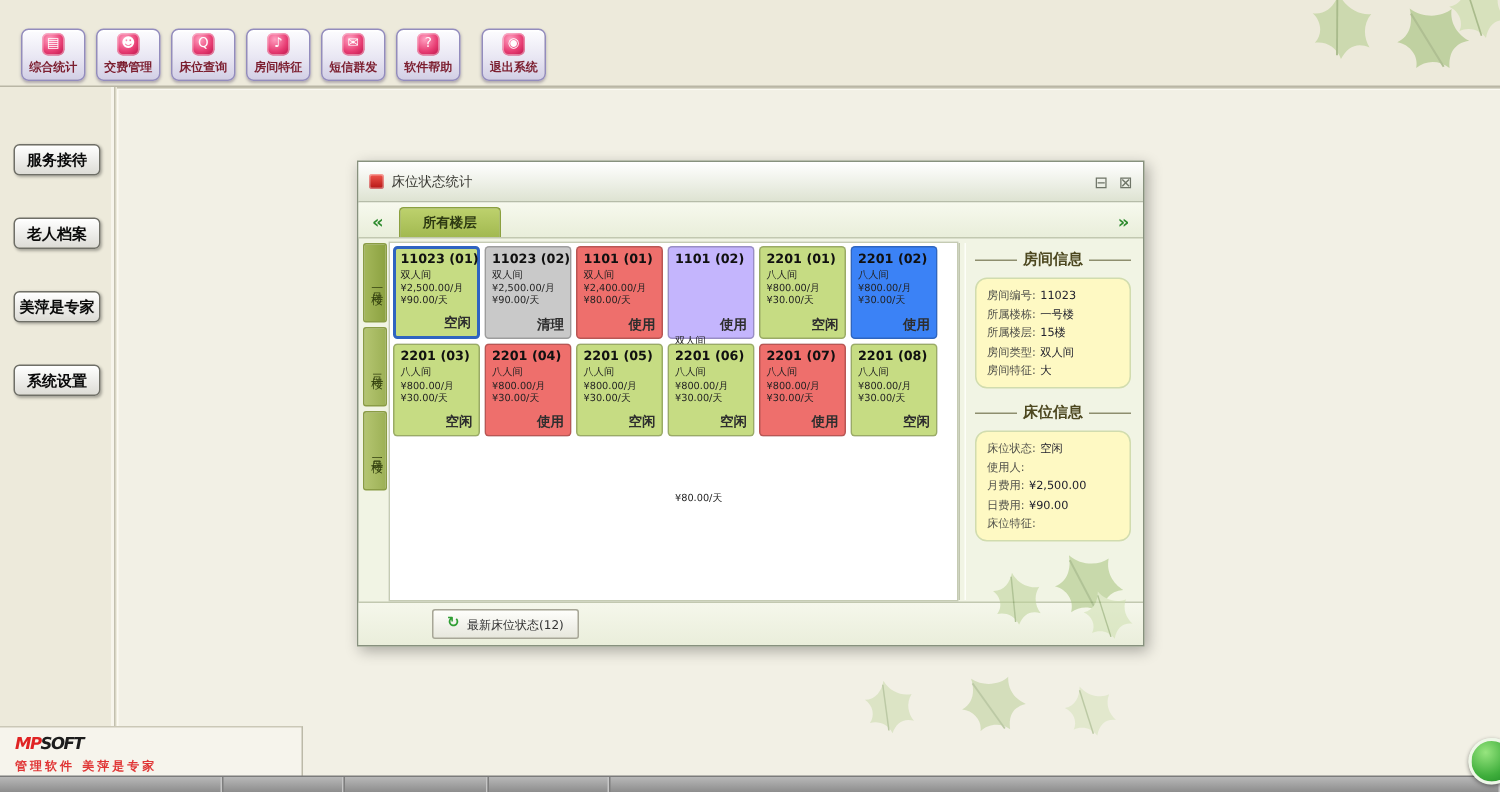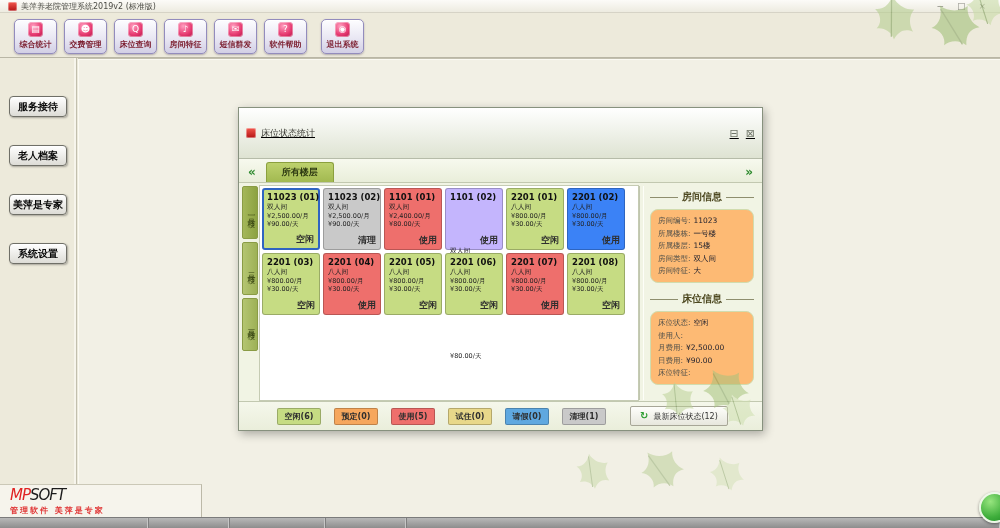--- a/index.html
+++ b/index.html
@@ -35,42 +35,42 @@
     box-shadow:1px 1px 2px rgba(0,0,0,.3), inset 0 1px 0 #fff;font-size:10px;font-weight:bold;color:#0a0a0a;white-space:nowrap;}
 
   
   .main-area{position:absolute;top:58px;left:78px;right:0;bottom:10px;background:#f2f0e5;
     border-top:1px solid #c2bfae;box-shadow:inset 1px 1px 0 #fbfaf3;}
 
   
   .logo-panel{position:absolute;left:0;bottom:10px;width:202px;height:34px;background:#f6f4ec;
     border-top:1px solid #cbc8b7;border-right:1px solid #bcb9a8;box-sizing:border-box;
     display:flex;flex-direction:column;justify-content:center;padding-left:10px;}
-  .logo-line{font-size:15px;font-weight:normal;font-style:italic;line-height:15px;letter-spacing:-1px;}
+  .logo-line{font-size:11px;font-weight:bold;font-style:italic;line-height:15px;letter-spacing:-1px;}
   .logo-mp{color:#e02222;}
   .logo-soft{color:#1c1c1c;}
   .logo-tagline{font-size:8px;font-weight:bold;color:#e03535;margin-top:2px;letter-spacing:2px;white-space:nowrap;}
   .statusbar{position:absolute;left:0;right:0;bottom:0;height:10px;background:linear-gradient(#b8b8b8,#8d8d8d);
     border-top:1px solid #7b7b7b;display:flex;}
   .sb-seg{border-right:1px solid #7e7e7e;box-shadow:inset -1px 0 0 #c6c6c6;}
   .float-badge{position:absolute;right:-10px;bottom:5px;width:27px;height:27px;border-radius:50%;
     background:radial-gradient(circle at 35% 28%,#97e57f 0%,#3fae3c 60%,#1f8a26 100%);
     border:2px solid #eef7e8;box-shadow:0 1px 3px rgba(0,0,0,.45);}
 
   
   .leaves{position:absolute;pointer-events:none;}
   .leaves.tr{top:0;right:0;}
   .leaves.mid{bottom:28px;right:230px;opacity:.45;}
 
   
   .dialog{position:absolute;left:238px;top:107px;width:525px;height:324px;box-sizing:border-box;
     background:#f1f4e4;border:1px solid #87917e;box-shadow:2px 3px 9px rgba(0,0,0,.3);
     display:flex;flex-direction:column;}
   .dlg-titlebar{height:18px;flex:0 0 18px;background:linear-gradient(#ffffff,#dee3d2);border-bottom:1px solid #b6bca9;
-    display:flex;align-items:center;padding:16px 7px;text-decoration:underline;}
+    display:flex;align-items:center;padding:4px 7px;}
   .dlg-icon{width:10px;height:10px;border-radius:2px;background:linear-gradient(#f2574d,#b31414);margin-right:5px;
     box-shadow:inset 0 0 0 1px rgba(255,255,255,.4);}
   .dlg-title{font-size:9px;color:#3a3a34;}
   .dlg-controls{margin-left:auto;display:flex;gap:7px;color:#6f7568;font-size:11px;line-height:11px;}
   .dlg-toolbar{height:23px;flex:0 0 23px;display:flex;align-items:flex-end;padding:0 9px;
     background:linear-gradient(#f7f9ee,#e9eeda);border-bottom:1px solid #c2c8b0;}
   .nav-arrow{color:#2d8a2d;font-weight:bold;font-size:12px;line-height:12px;margin-bottom:4px;}
   .nav-arrow.left{margin-right:10px;}
   .nav-arrow.right{margin-left:auto;}
   .floor-tab{height:19px;padding:0 15px;display:flex;align-items:center;font-size:9px;font-weight:bold;color:#2e3a12;
@@ -91,21 +91,21 @@
   .card .room{font-size:8.5px;font-weight:bold;color:#101010;margin-bottom:1px;white-space:nowrap;}
   .card .type{font-size:6.8px;color:#222;line-height:1.3;}
   .card .price{font-size:6.5px;color:#222;line-height:1.3;white-space:nowrap;}
   .card .status{position:absolute;right:4px;bottom:2px;font-size:9px;font-weight:bold;color:#2e2e2e;}
 
   .vdivider{flex:0 0 3px;border-left:1px solid #c0c6ae;border-right:1px solid #fdfef8;margin:1px 0;}
 
   .right-panel{width:116px;flex:0 0 116px;padding:3px 6px 0 6px;box-sizing:border-box;display:flex;flex-direction:column;position:relative;}
   .panel-header{display:flex;align-items:center;gap:4px;font-size:10px;font-weight:bold;color:#4d4820;margin:2px 0 5px;}
   .panel-header::before,.panel-header::after{content:"";flex:1;height:1px;background:#8e8e6e;}
-  .info-box{background:#fdba74;border:1px solid #d1dcae;border-radius:8px;padding:6px 6px 7px 7px;
+  .info-box{background:#fef9c3;border:1px solid #d1dcae;border-radius:8px;padding:6px 6px 7px 7px;
     display:flex;flex-direction:column;gap:3.5px;margin-bottom:7px;}
   .info-row{display:flex;gap:3px;font-size:7.5px;line-height:9px;white-space:nowrap;}
   .info-row .lbl{color:#50504a;}
   .info-row .val{color:#22222e;}
 
   .dlg-legend{height:28px;flex:0 0 28px;border-top:1px solid #c2c8b0;background:linear-gradient(#f5f7eb,#eaeedb);
     display:flex;align-items:center;padding-left:38px;gap:13px;}
   .chip{min-width:44px;height:17px;box-sizing:border-box;padding:0 5px;display:flex;align-items:center;justify-content:center;
     border:1px solid rgba(0,0,0,.22);border-radius:2px;font-size:8px;font-weight:bold;color:#2f2f2f;white-space:nowrap;}
   .refresh-btn{height:18px;margin-left:11px;padding:0 9px;display:flex;align-items:center;gap:5px;
@@ -120,29 +120,20 @@
 
   <svg width="0" height="0" style="position:absolute">
     <defs>
       <symbol id="leaf" viewBox="0 0 70 60">
         <path d="M30 2 C38 12 52 14 60 10 C56 20 60 30 67 36 C56 35 50 41 48 52 C42 44 32 42 24 46 C28 38 24 28 15 24 C26 22 30 12 30 2 Z"></path>
         <path d="M30 6 L44 50" stroke="#7d9c58" stroke-width="1.5" fill="none"></path>
       </symbol>
     </defs>
   </svg>
 
-  <div class="titlebar">
-    <div class="app-icon"></div>
-    <div class="app-title">美萍养老院管理系统2019v2 (标准版)</div>
-    <div class="win-controls">
-      <span>−</span>
-      <span>□</span>
-      <span>×</span>
-    </div>
-  </div>
 
   <div class="toolbar">
 
       <div class="tb-btn">
         <div class="tb-icon">▤</div>
         <div class="tb-label">综合统计</div>
       </div>
 
       <div class="tb-btn">
         <div class="tb-icon">☻</div>
@@ -395,46 +386,20 @@
 
             <div class="info-row">
               <span class="lbl">床位特征:</span>
               <span class="val"></span>
             </div>
           </div>
       </div>
     </div>
 
     <div class="dlg-legend">
-      <div style="display:flex;gap:13px;align-items:center;">
-
-          <div class="chip" style="background-color: rgb(198, 220, 131);">
-            <span>空闲(6)</span>
-          </div>
-
-          <div class="chip" style="background-color: rgb(246, 167, 93);">
-            <span>预定(0)</span>
-          </div>
-
-          <div class="chip" style="background-color: rgb(238, 111, 108);">
-            <span>使用(5)</span>
-          </div>
-
-          <div class="chip" style="background-color: rgb(232, 216, 138);">
-            <span>试住(0)</span>
-          </div>
-
-          <div class="chip" style="background-color: rgb(95, 168, 224);">
-            <span>请假(0)</span>
-          </div>
-
-          <div class="chip" style="background-color: rgb(201, 201, 201);">
-            <span>清理(1)</span>
-          </div>
-        </div>
       <div class="refresh-btn">
         <span class="refresh-icon">↻</span>
         <span>最新床位状态(12)</span>
       </div>
     </div>
 
     <svg class="dlg-leaves" width="110" height="70">
       <use href="#leaf" x="0" y="22" width="46" height="40" fill="#bdd398" transform="rotate(12 25 42)"></use>
       <use href="#leaf" x="40" y="8" width="60" height="52" fill="#a7c37e" transform="rotate(-10 70 34)"></use>
       <use href="#leaf" x="62" y="34" width="44" height="38" fill="#cfe0b0"></use>

